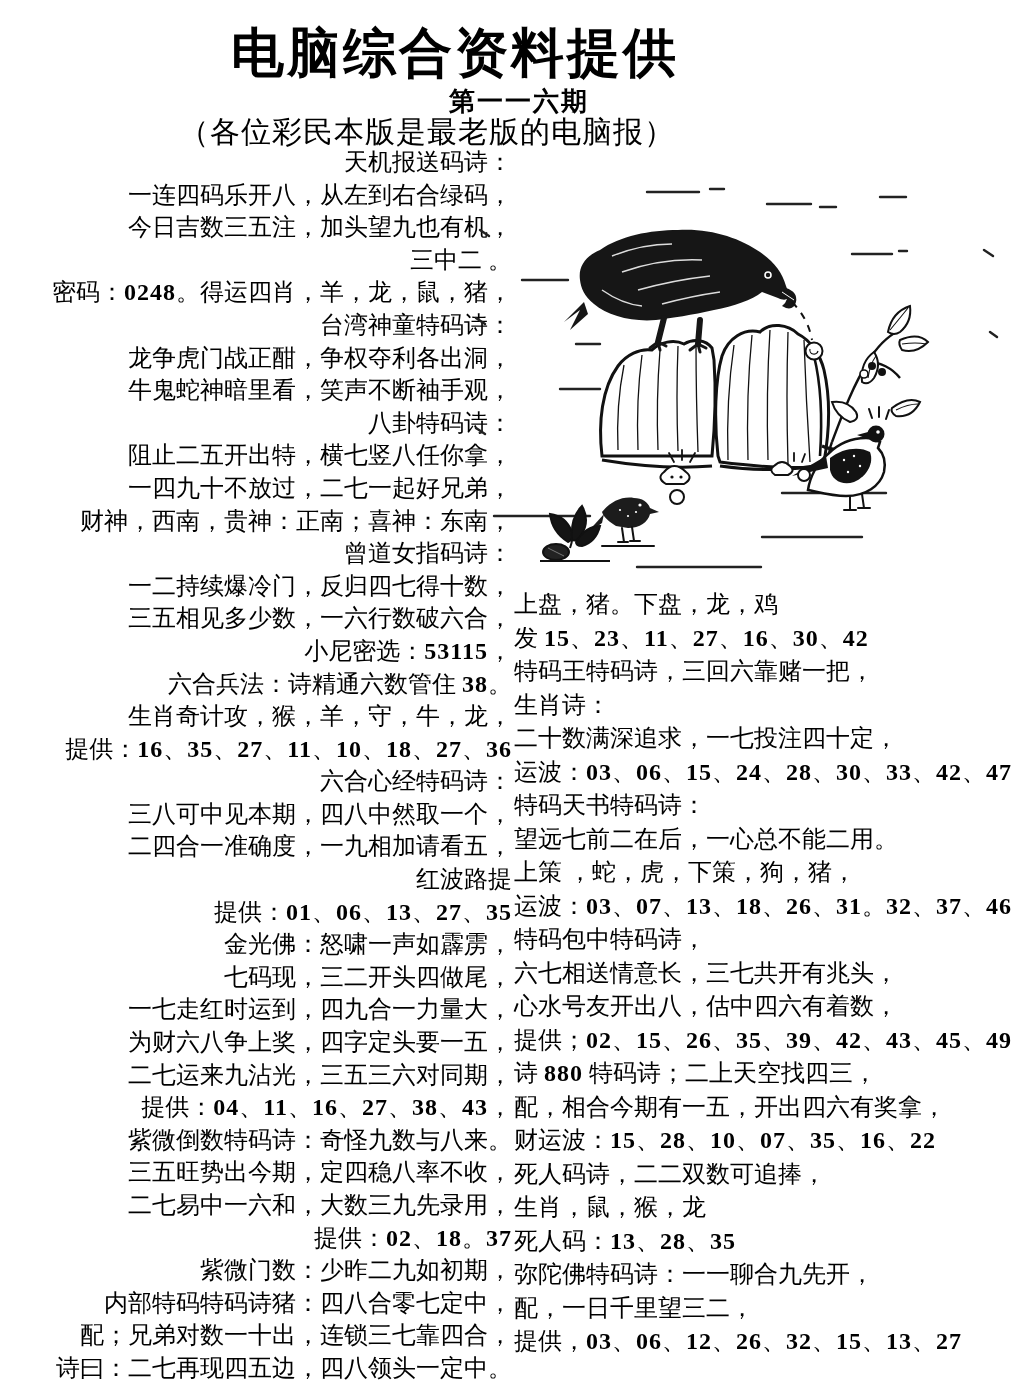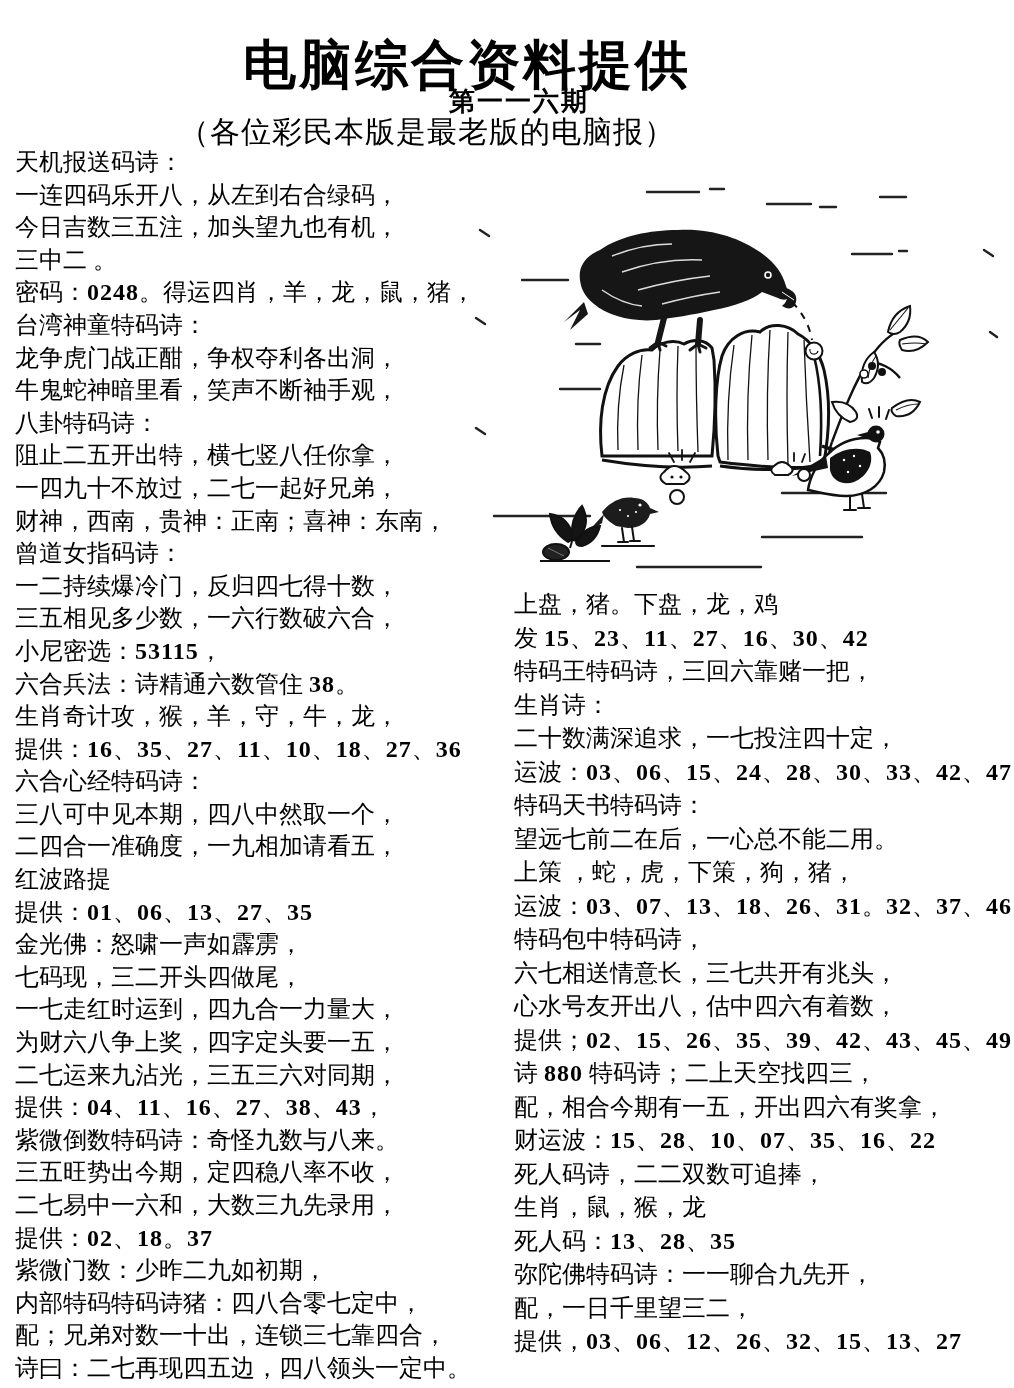--- a/index.html
+++ b/index.html
@@ -2,34 +2,34 @@
 <html><head>
 <meta charset="utf-8">
 <style>
   html,body{margin:0;padding:0;background:#888;}
   .page{
     position:relative;width:1014px;height:1388px;margin:0 auto;
     background:#ffffff;color:#000;overflow:hidden;
     font-family:"Liberation Serif","DejaVu Serif",serif;
   }
   .title{
-    position:absolute;top:18px;left:0;width:910px;margin:12px;
+    position:absolute;top:18px;left:0;width:910px;margin:0;
     text-align:center;font-size:53px;font-weight:bold;letter-spacing:3px;
   }
   .issue{
     position:absolute;top:84px;left:12px;width:1014px;
     text-align:center;font-size:26px;font-weight:bold;letter-spacing:2px;
   }
   .subtitle{
     position:absolute;top:112px;left:0;width:854px;
     text-align:center;font-size:30px;letter-spacing:1px;
   }
   .col{position:absolute;white-space:pre;font-size:24px;}
   .col .line{height:auto;}
-  .col-left{left:15px;top:146px;width:497px;line-height:32.6px;}
+  .col-left{left:15px;top:146px;width:497px;line-height:32.6px;text-align:right;}
   .col-right{left:514px;top:588px;width:500px;line-height:33.5px;}
   .col b{font-family:"Liberation Serif","DejaVu Serif",serif;font-weight:bold;letter-spacing:1px;}
   .illustration{position:absolute;left:452px;top:170px;width:560px;height:438px;}
 </style>
 </head>
 <body>
 
 <div class="page">
 
   <h1 class="title">电脑综合资料提供</h1>

